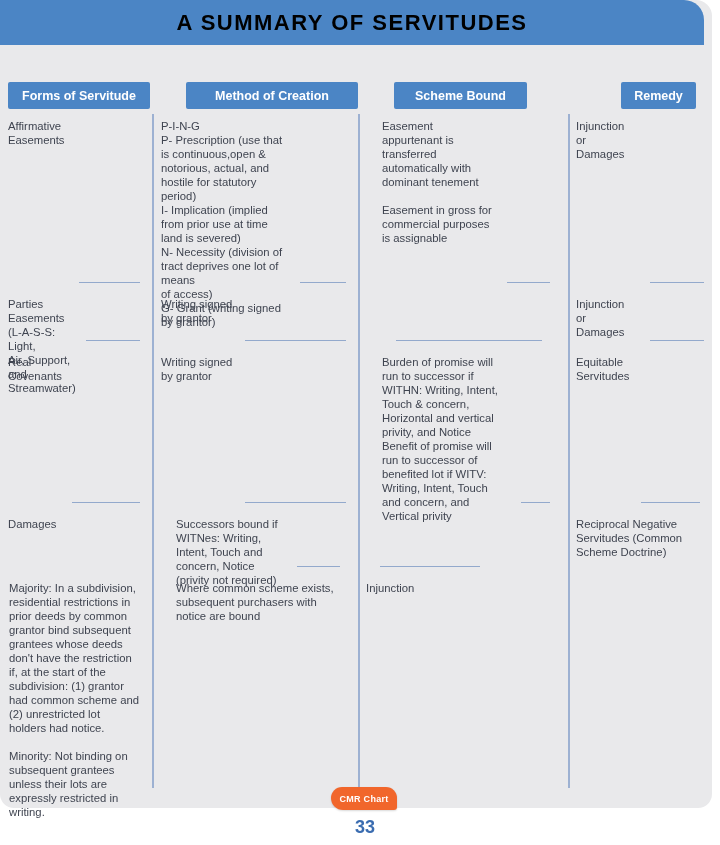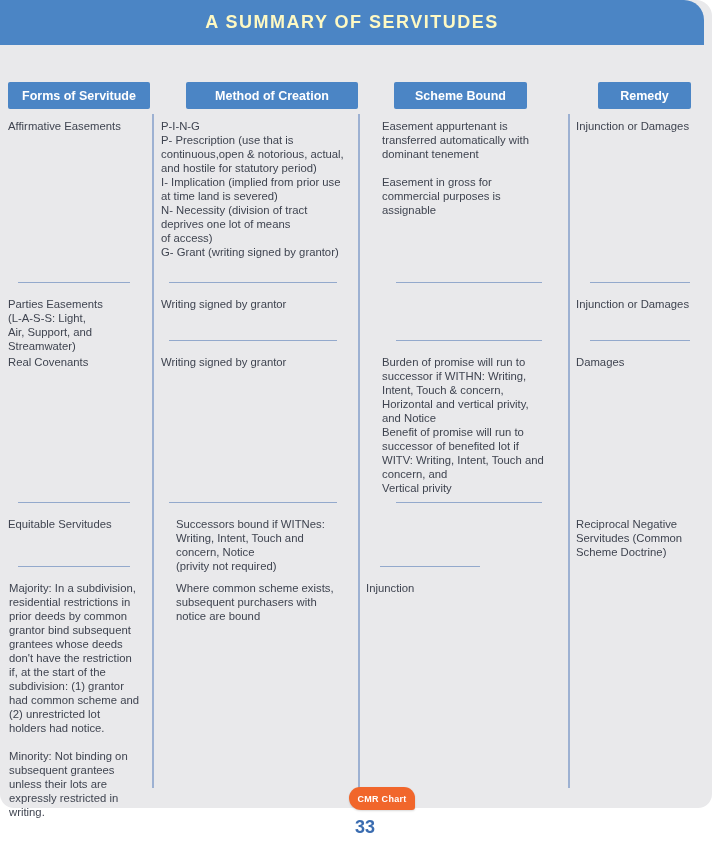--- a/index.html
+++ b/index.html
@@ -11,40 +11,40 @@
   .card{
     position:absolute;left:0;top:0;width:712px;height:808px;
     background:#e9e9eb;border-radius:0 16px 14px 14px;
   }
   .title-bar{
     position:absolute;left:0;top:0;width:704px;height:45px;
     background:#4b85c5;border-radius:0 20px 0 0;
     display:flex;align-items:center;justify-content:center;
   }
   .title-bar .title{
-    color:#fef9c3;font-size:18px;font-weight:bold;letter-spacing:1.5px;
+    color:#000000;font-size:22px;font-weight:bold;letter-spacing:1.5px;
   }
   .pill{
     position:absolute;top:82px;height:27px;background:#4b85c5;border-radius:2px;
     color:#ffffff;font-size:12.5px;font-weight:bold;
     display:flex;align-items:center;justify-content:center;box-sizing:border-box;
   }
   #pill-1{left:8px;width:142px;}
   #pill-2{left:186px;width:172px;}
   #pill-3{left:394px;width:133px;}
-  #pill-4{left:598px;width:93px;}
+  #pill-4{left:621px;width:75px;}
 
   .table{
     position:absolute;left:0;top:112px;width:712px;
     display:grid;
     grid-template-columns:152px 206px 210px 144px;
     grid-template-rows:178px 58px 162px 64px 220px;
   }
   .cell{
-    box-sizing:border-box;display:flex;flex-direction:column;
+    box-sizing:border-box;display:flex;flex-direction:row;
     color:#3f4450;font-size:11.3px;line-height:1.24;
     padding-top:7px;padding-bottom:7px;
   }
   .cell-text{white-space:pre-line;}
   .c1{padding-left:8px;padding-right:12px;}
   .c2{padding-left:9px;padding-right:12px;}
   .c3{padding-left:11px;padding-right:18px;margin-left:13px;}
   .c4{padding-left:8px;padding-right:8px;}
   .rule{margin-top:auto;height:1px;background:#93a9cc;}
   .c1 .rule{width:112px;margin-left:10px;}
@@ -53,21 +53,21 @@
   .c4 .rule{width:100px;margin-left:14px;}
 
   .vline{
     position:absolute;top:114px;width:2px;height:674px;background:#9db1d2;
   }
   #vline-1{left:152px;}
   #vline-2{left:358px;}
   #vline-3{left:568px;}
 
   .badge{
-    position:absolute;left:349px;top:787px;width:66px;height:23px;
+    position:absolute;left:331px;top:787px;width:66px;height:23px;
     background:#f1662b;border-radius:11px 11px 3px 12px;
     color:#ffffff;font-size:9px;font-weight:bold;
     display:flex;align-items:center;justify-content:center;letter-spacing:.3px;
     box-shadow:0 1px 2px rgba(0,0,0,0.15);
   }
   .page-num{
     position:absolute;left:0;top:817px;width:730px;text-align:center;
     color:#3a6cb0;font-size:18px;font-weight:bold;
   }
 </style>
@@ -142,27 +142,27 @@
     <div class="cell c2">
       <div class="cell-text">Writing signed by grantor</div>
       <div class="rule"></div>
     </div>
     <div class="cell c3">
       <div class="cell-text">Burden of promise will run to successor if WITHN: Writing, Intent, Touch &amp; concern, Horizontal and vertical privity, and Notice
 Benefit of promise will run to successor of benefited lot if WITV: Writing, Intent, Touch and concern, and
 Vertical privity</div>
       <div class="rule"></div>
     </div>
-    <div class="cell c4">
-      <div class="cell-text">Damages</div>
-    </div>
-
     <div class="cell c1">
       <div class="cell-text">Equitable Servitudes</div>
       <div class="rule"></div>
+    </div>
+
+    <div class="cell c4">
+      <div class="cell-text">Damages</div>
     </div>
     <div class="cell c3">
       <div class="cell-text">Successors bound if WITNes: Writing, Intent, Touch and concern, Notice
 (privity not required)</div>
       <div class="rule"></div>
     </div>
     <div class="cell c4">
       <div class="cell-text"></div>
       <div class="rule"></div>
     </div>

